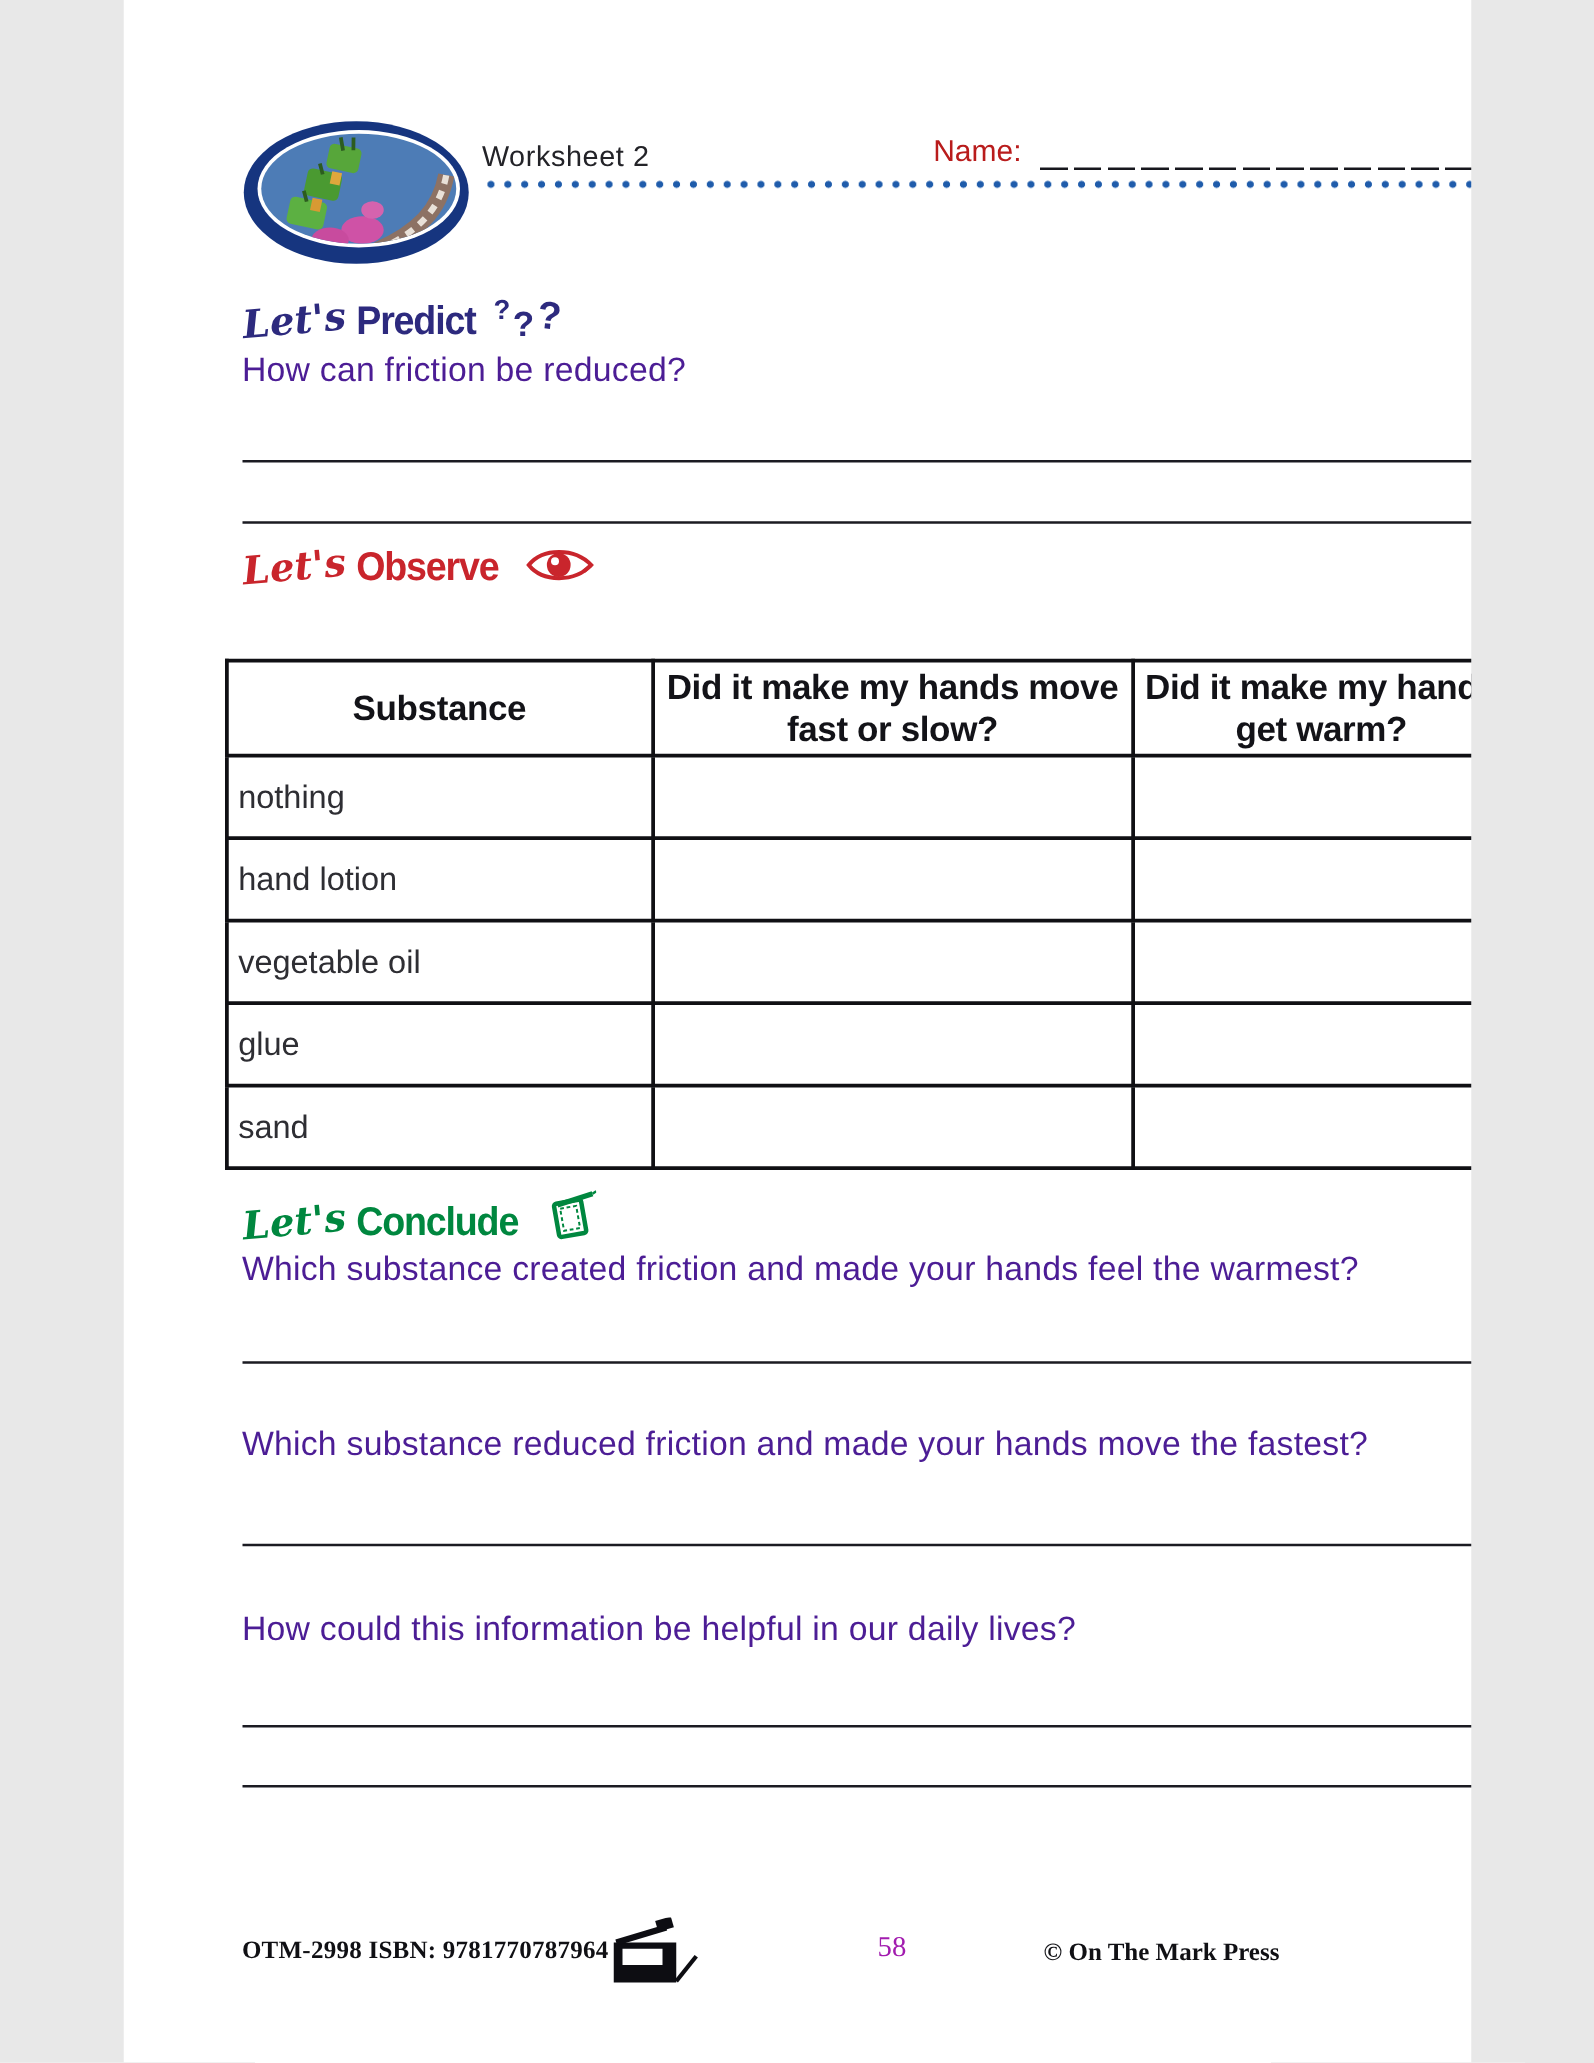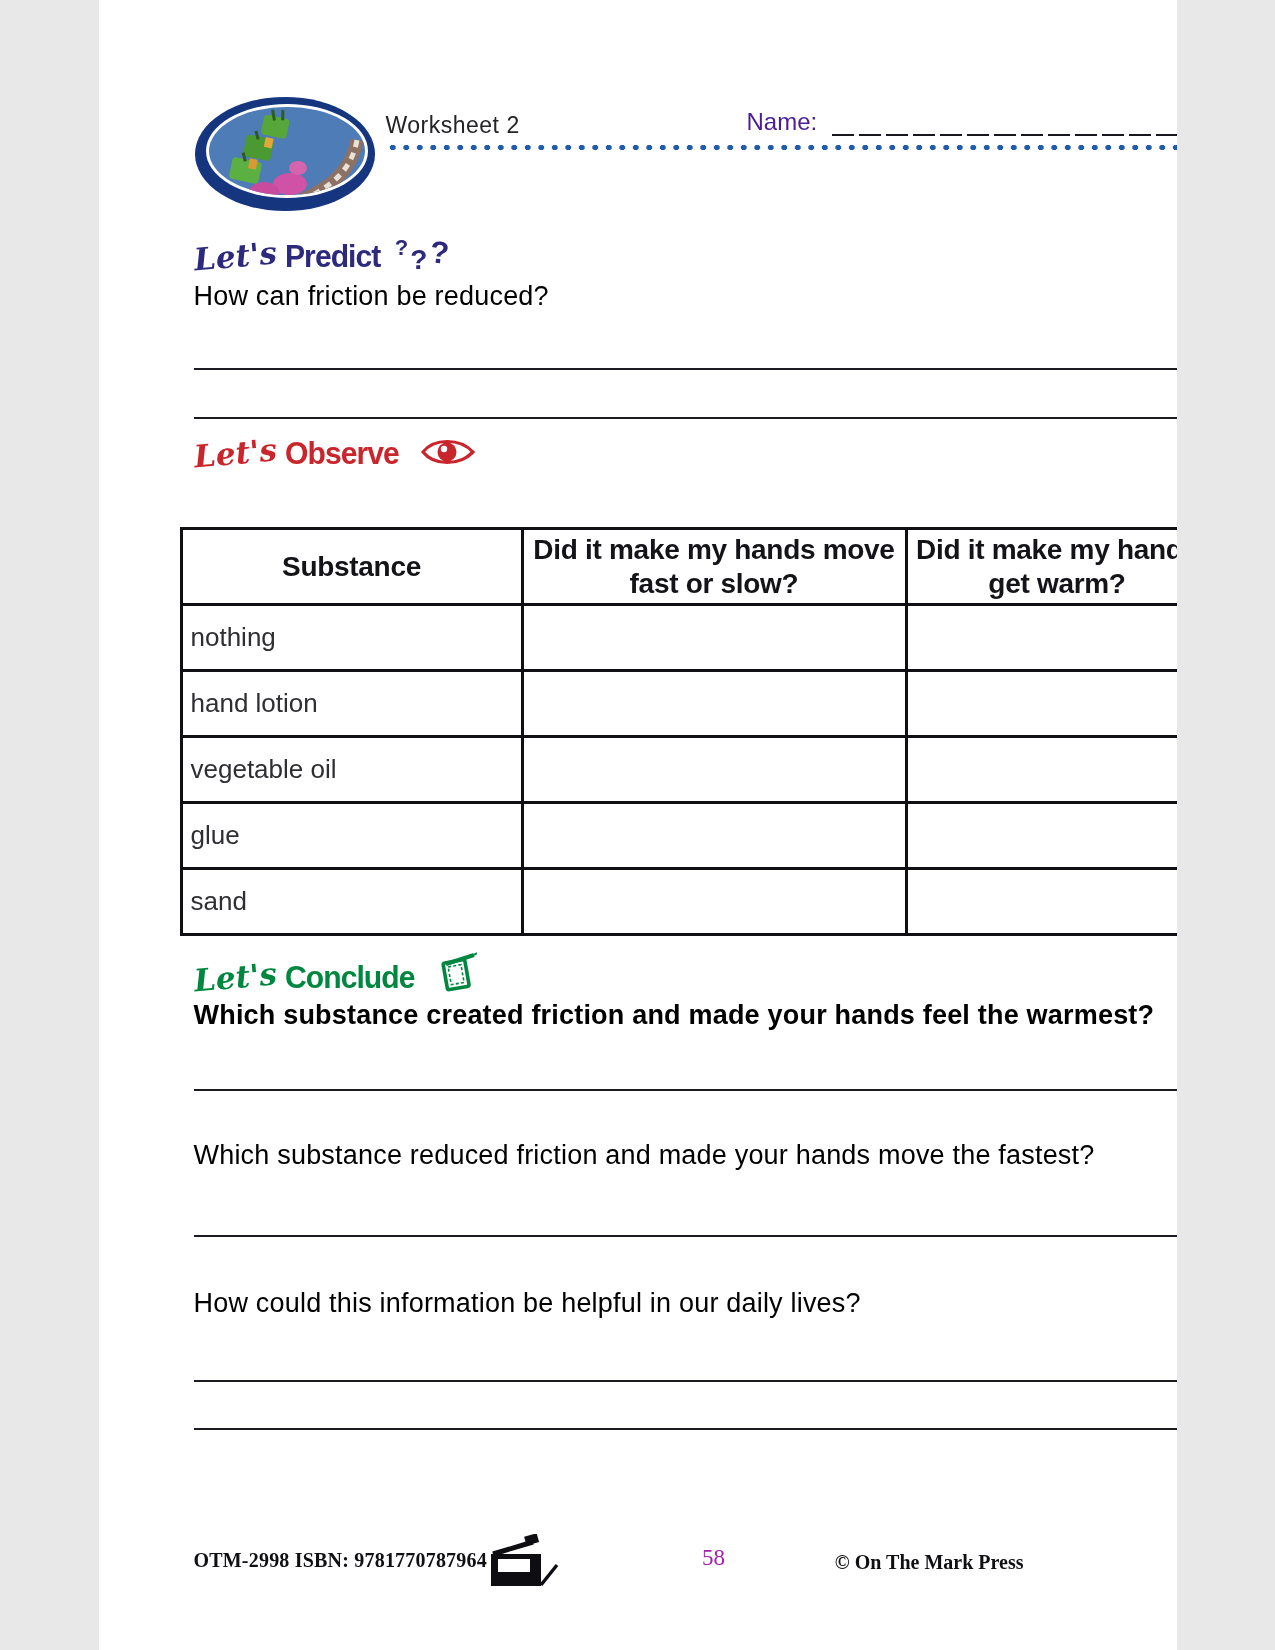--- a/index.html
+++ b/index.html
@@ -15,21 +15,21 @@
   }
 
   
   .logo { position:absolute; left:95px; top:96px; width:182px; height:117px; }
   .worksheet-label {
     position:absolute; left:287px; top:112px;
     font-size:23px; color:#232328; letter-spacing:.5px;
   }
   .name-label {
     position:absolute; left:648px; top:108px;
-    font-size:24px; color:#4c1d95;
+    font-size:24px; color:#b91c1c;
   }
   .name-line {
     position:absolute; left:733px; top:110px; width:378px; height:26px;
     background:repeating-linear-gradient(to right,#17171d 0 22px, transparent 22px 27px);
     background-size:100% 2.5px; background-position:left bottom; background-repeat:no-repeat;
   }
   .dotted-line {
     position:absolute; left:287px; top:142px; width:836px; height:11px;
     background-image:radial-gradient(circle, #1f5cab 2.6px, transparent 3px);
     background-size:13.5px 11px; background-repeat:repeat-x; background-position:0 center;
@@ -50,21 +50,21 @@
   .predict-col { color:#2d2a7e; }
   .observe-col { color:#c9252c; }
   .conclude-col { color:#00873f; }
   .qmarks { margin-left:8px; font-weight:800; }
   .qmarks .m1 { font-size:22px; position:relative; top:-12px; }
   .qmarks .m2 { font-size:28px; position:relative; top:2px; left:2px; }
   .qmarks .m3 { font-size:31px; position:relative; top:-4px; left:5px; display:inline-block; transform:rotate(6deg); }
   .head-icon { margin-left:14px; position:relative; top:4px; }
 
   
-  .question { position:absolute; left:95px; font-size:27px; color:#000000; letter-spacing:.2px; }
+  .question { position:absolute; left:95px; font-size:27px; color:#4c1d95; letter-spacing:.2px; }
   .rule { position:absolute; left:95px; width:1027px; border-top:2.5px solid #1b1b22; }
 
   
   .obs-table {
     position:absolute; left:81px; top:527px;
     border-collapse:collapse; table-layout:fixed;
     width:1027px;
   }
   .obs-table th, .obs-table td { border:3.5px solid #101014; }
   .obs-table th {
@@ -190,21 +190,21 @@
     <svg class="head-icon" width="40" height="40" viewBox="0 0 40 40" aria-hidden="true">
       <g transform="rotate(-10 20 22)">
         <rect x="8" y="9" width="22" height="27" rx="2" fill="none" stroke="#00873f" stroke-width="3.6"></rect>
         <rect x="12.5" y="13.5" width="13" height="18" fill="none" stroke="#00873f" stroke-width="1.6" stroke-dasharray="3 2.2"></rect>
       </g>
       <path d="M9,12 L37,3" stroke="#00873f" stroke-width="4" fill="none"></path>
       <path d="M37,3 L40,1" stroke="#00873f" stroke-width="2" fill="none"></path>
     </svg>
   </div>
 
-  <div class="question" style="top:1000px;font-weight:bold;">Which substance created friction and made your hands feel the warmest?</div>
+  <div class="question" style="top:1000px;">Which substance created friction and made your hands feel the warmest?</div>
   <div class="rule" style="top:1089px;"></div>
 
   <div class="question" style="top:1140px;">Which substance reduced friction and made your hands move the fastest?</div>
   <div class="rule" style="top:1235px;"></div>
 
   <div class="question" style="top:1288px;">How could this information be helpful in our daily lives?</div>
   <div class="rule" style="top:1380px;"></div>
   <div class="rule" style="top:1428px;"></div>
 
   <div class="footer-code">OTM-2998  ISBN: 9781770787964</div>

